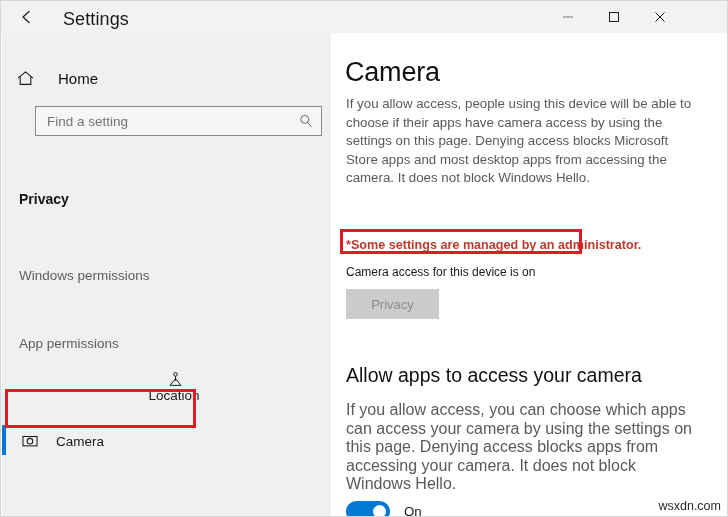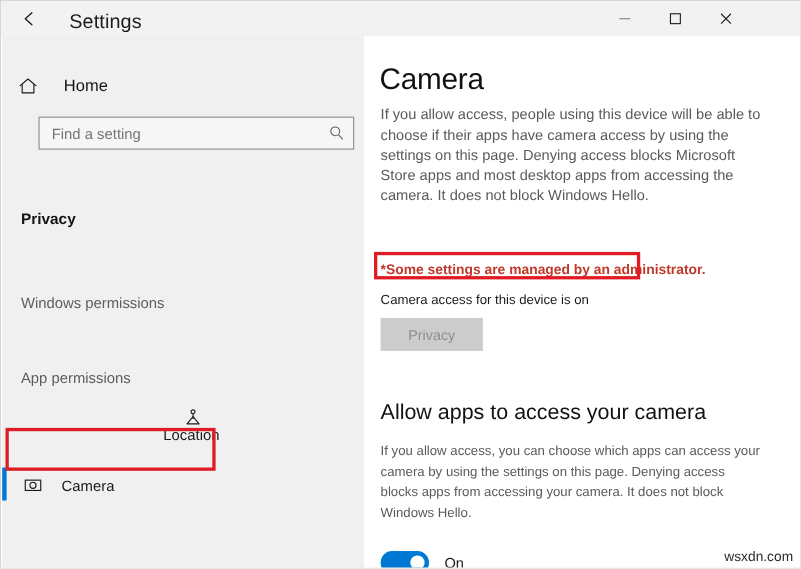--- a/index.html
+++ b/index.html
@@ -255,21 +255,21 @@
     top: 331px;
     font-size: 19.5px;
     color: #111;
     font-weight: normal;
   }
   #section-desc {
     position: absolute;
     left: 15px;
     top: 368px;
     width: 350px;
-    font-size: 12px;
+    font-size: 16px;
     line-height: 18.6px;
     color: #5a5a5a;
   }
   #toggle-row {
     position: absolute;
     left: 15px;
     top: 468px;
     display: flex;
     align-items: center;
   }

